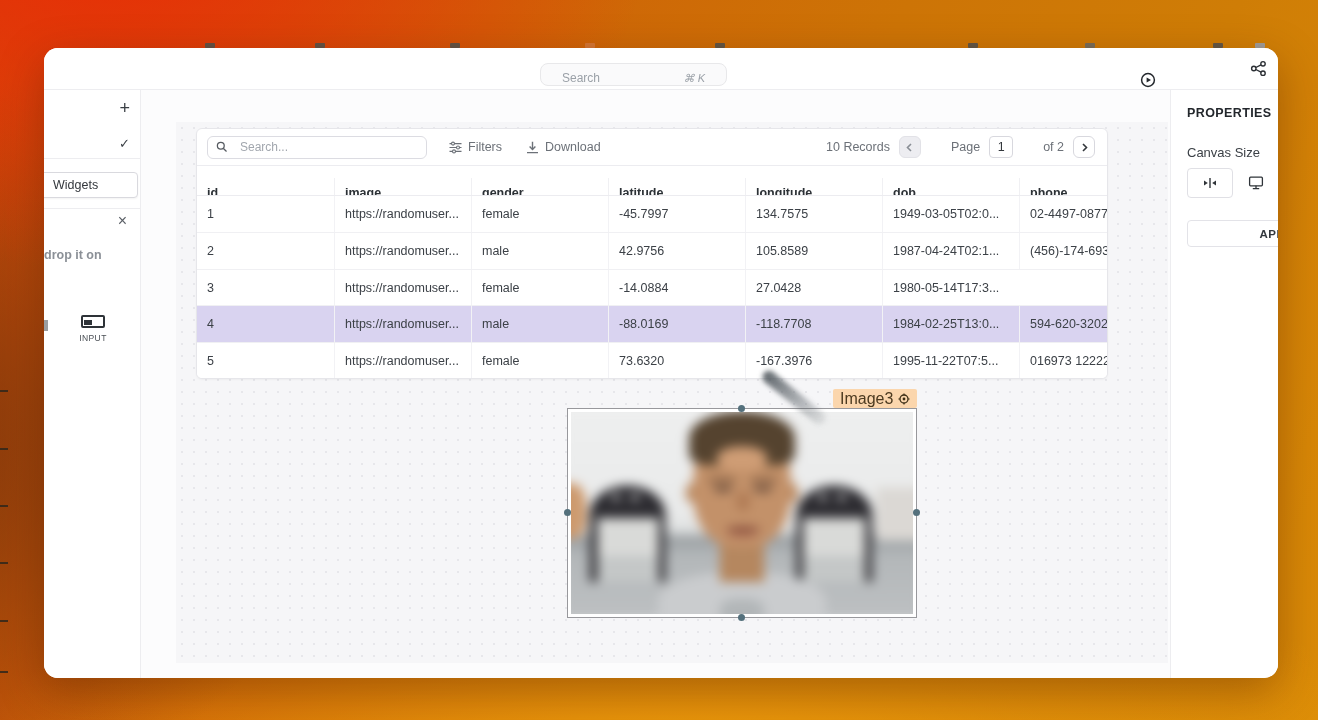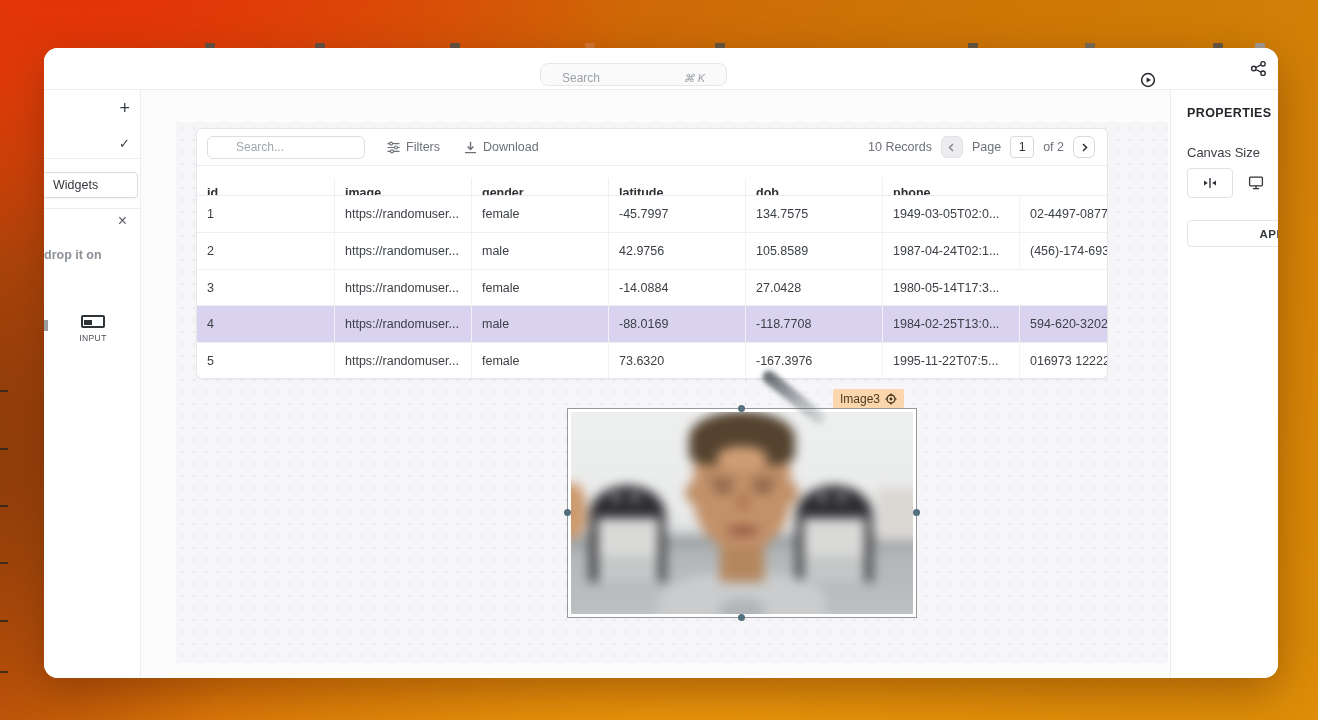--- a/index.html
+++ b/index.html
@@ -55,27 +55,27 @@
   
   .main { left:97px; top:42px; width:1029px; height:588px; background:#fcfcfd; overflow:hidden; }
   .canvas { left:35px; top:32px; width:992px; height:541px; background:#f6f6f8;
             background-image:radial-gradient(#e7e7eb 1px, transparent 1.2px); background-size:12px 12px; }
 
   
   .table-widget { left:20px; top:6px; width:912px; height:251px; background:#fff;
                   border:1px solid #e6e6ea; border-radius:6px; overflow:hidden;
                   box-shadow:0 1px 2px rgba(0,0,0,.04); }
   .t-toolbar { height:36px; display:flex; align-items:center; padding:0 10px; }
-  .t-search { width:158px; height:23px; border:1px solid #dcdce2; border-radius:6px; background:#fff;
-              display:flex; align-items:center; gap:20px; padding:0 8px; }
+  .t-search { width:220px; height:23px; border:1px solid #dcdce2; border-radius:6px; background:#fff;
+              display:flex; align-items:center; gap:12px; padding:0 8px; }
   .t-search input { border:none; outline:none; width:130px; font:12px "Liberation Sans",sans-serif; color:#555; background:transparent; }
   .t-search input::placeholder { color:#a2a7ae; }
   .tool-link { display:flex; align-items:center; gap:6px; font-size:12.5px; color:#6c7178; cursor:pointer; }
   .t-right { margin-left:auto; display:flex; align-items:center; gap:9px; padding-right:2px; }
-  .t-right .txt { font-size:12.5px; color:#6c7178; }
+  .t-right .txt { font-size:12.5px; color:#6c7178;margin-left:21px; }
   .pg-btn { width:22px; height:22px; border-radius:6px; display:flex; align-items:center; justify-content:center; cursor:pointer; }
   .pg-prev { background:#ededf1; border:1px solid #e2e2e7; }
   .pg-next { background:#fff; border:1px solid #d8d8de; }
   .page-input { width:24px; height:22px; border:1px solid #d8d8de; border-radius:4px; text-align:center;
                 font:12.5px "Liberation Sans",sans-serif; color:#33373c; outline:none; }
   .t-headrow { display:flex; height:31px; border-top:1px solid #ececf0; border-bottom:1px solid #ececf0; }
   .th { width:137px; flex:0 0 137px; padding:0 10px; line-height:30px; font-size:12.5px; font-weight:bold;
         color:#2c3136; white-space:nowrap; overflow:hidden;margin-top:12px; }
   .th + .th { border-left:1px solid #f0f0f3; }
   .tr { display:flex; height:36.8px; border-bottom:1px solid #f0f0f3; background:#fff; }
@@ -113,21 +113,21 @@
   .p-browL { left:41%; top:33.5%; width:7%; height:2%; background:#7a573e; }
   .p-browR { left:52.5%; top:33.5%; width:7%; height:2%; background:#7a573e; }
   .p-eyeL { left:42%; top:37.5%; width:5.5%; height:2.4%; background:#5a4134; border-radius:50%; }
   .p-eyeR { left:53%; top:37.5%; width:5.5%; height:2.4%; background:#5a4134; border-radius:50%; }
   .p-nose { left:48.5%; top:40%; width:3.5%; height:9%; background:rgba(150,95,60,.45); border-radius:40%; }
   .p-mouth { left:45.5%; top:56.5%; width:9.5%; height:2.6%; background:#7c4134; border-radius:50%; }
   .p-lip { left:46%; top:59.5%; width:8.5%; height:2%; background:#a96b52; border-radius:50%; }
 
   .widget-badge { left:657px; top:267px; height:19px; padding:0 7px; background:#fbd6ad; border-radius:2px;
                   display:flex; align-items:center; gap:5px; }
-  .widget-badge span { font-size:12px; color:#4c3a20; }
+  .widget-badge span { font-size:16px; color:#4c3a20; }
   .cursor-streak { left:592px; top:246px; width:78px; height:13px; border-radius:7px;
                    transform:rotate(39deg); transform-origin:left top;
                    background:linear-gradient(90deg, rgba(70,78,84,.85), rgba(112,118,124,.12));
                    filter:blur(2.5px); }
 
   
   .props { left:1126px; top:42px; width:108px; height:588px; background:#fff; border-left:1px solid #ededf0; }
   .props-title { left:16px; top:16px; font-size:12.5px; font-weight:bold; letter-spacing:.4px; color:#23272c; white-space:nowrap; }
   .canvas-size-label { left:16px; top:55px; font-size:13px; color:#3b4046; white-space:nowrap; }
   .size-toggle { left:16px; top:78px; display:flex; }
@@ -245,20 +245,21 @@
                 <polyline points="3,1 6.5,4.5 3,8" fill="none" stroke="#33373c" stroke-width="1.6"></polyline>
               </svg>
             </div>
           </div>
         </div>
         <div class="t-headrow">
             <div class="th">id</div>
             <div class="th">image</div>
             <div class="th">gender</div>
             <div class="th">latitude</div>
+            <div class="th">longitude</div>
             <div class="th">dob</div>
             <div class="th">phone</div>
           </div>
         <div>
             <div class="tr">
               <div class="td">1</div>
               <div class="td">https://randomuser...</div>
               <div class="td">female</div>
               <div class="td">-45.7997</div>
               <div class="td">134.7575</div>

